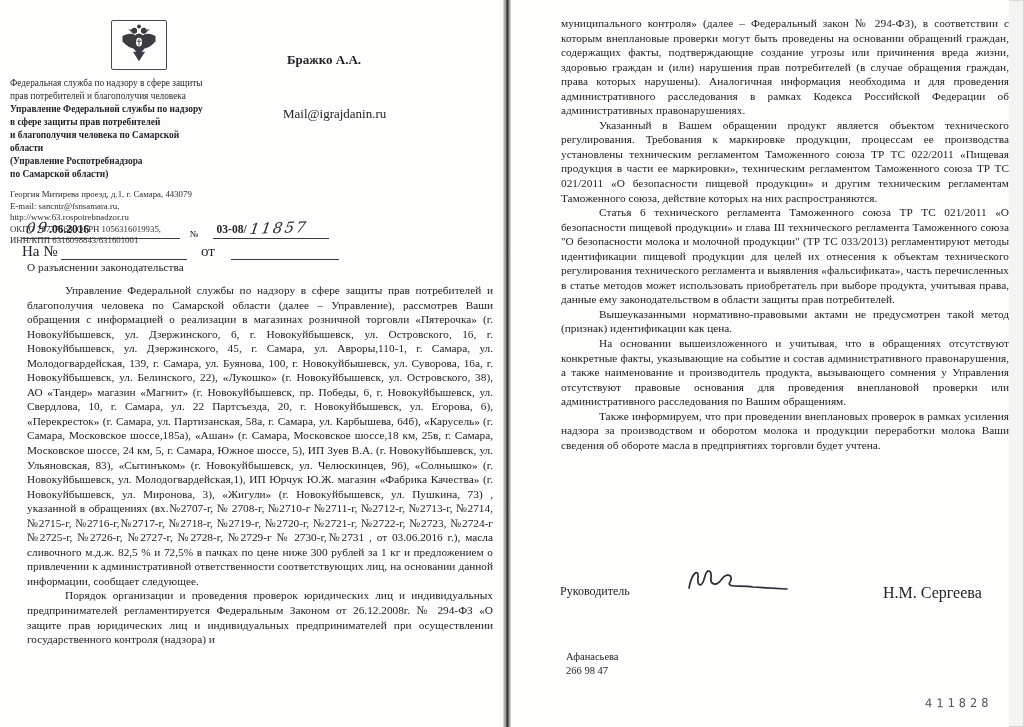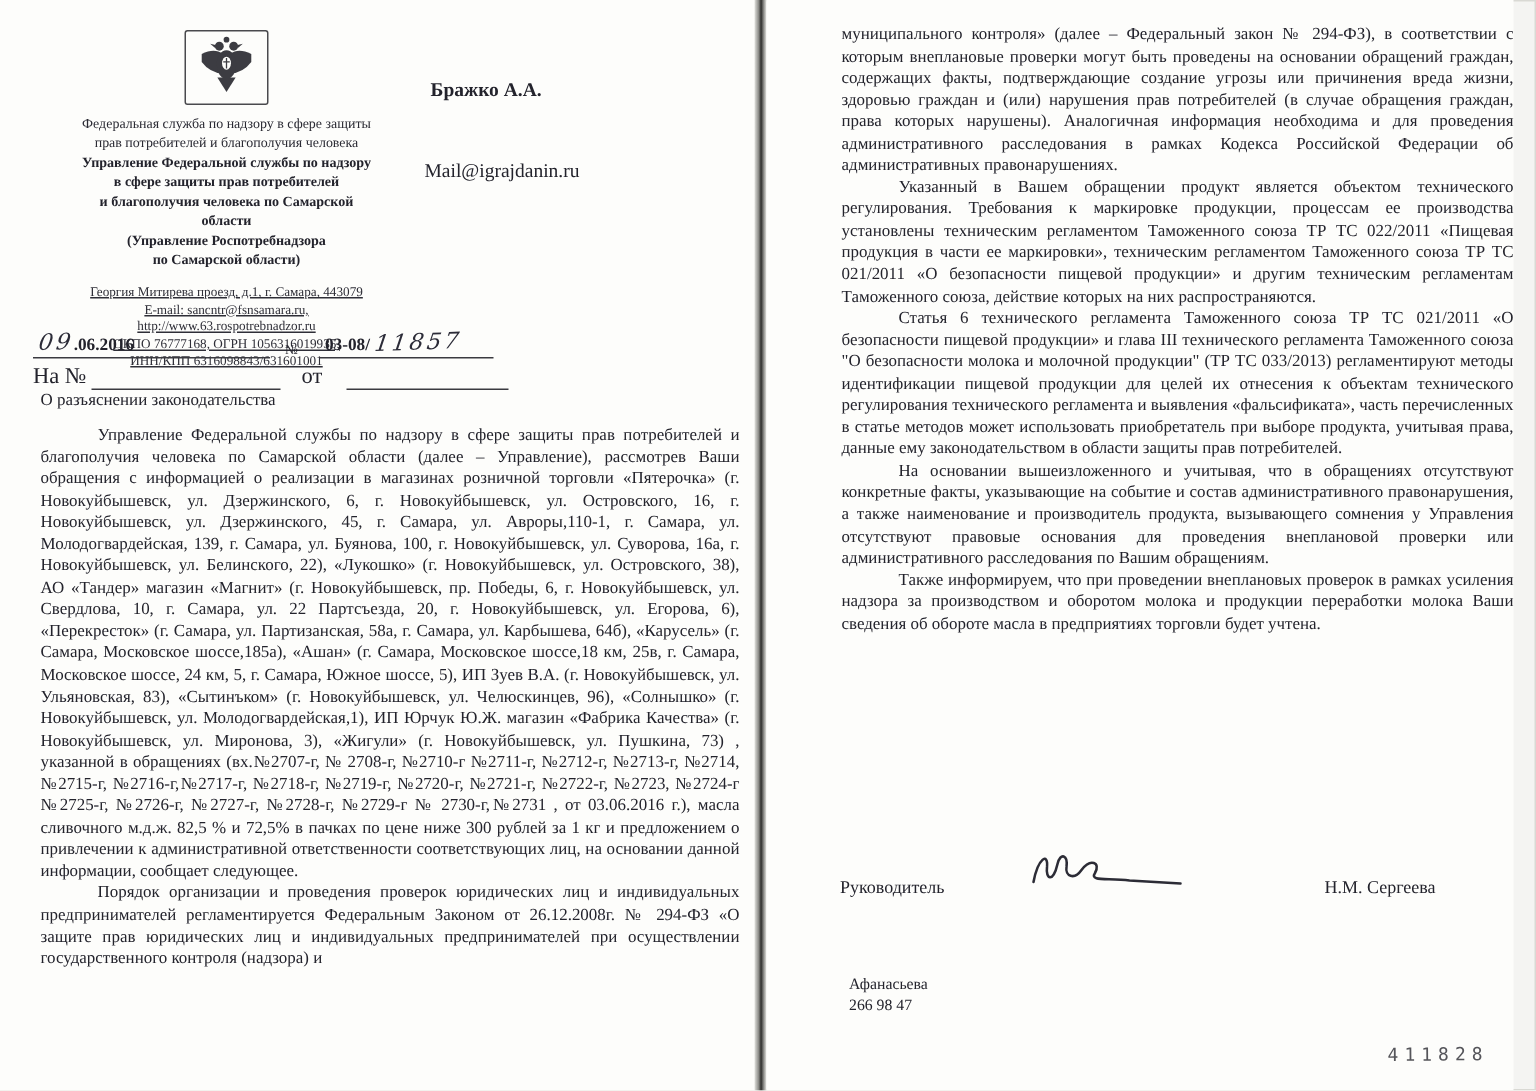--- a/index.html
+++ b/index.html
@@ -20,22 +20,21 @@
     background: #fdfdfb;
   }
   .page-left  { left: 0;   width: 505px; }
   .page-right { left: 511px; width: 498px; }
   .gutter {
     position: absolute; top: 0; left: 503px; width: 8px; height: 727px;
     background: linear-gradient(to right, #e2e2de 0%, #8a8a86 35%, #2e2e2c 55%, #9a9a96 80%, #e6e6e2 100%);
   }
   
   .letterhead {
-    position: absolute; left: 22px; top: 20px; width: 258px;
-    text-align: center;
+    position: absolute; left: 10px; top: 20px; width: 258px;
   }
   .emblem-box {
     width: 54px; height: 48px;
     margin: 0 auto 7px auto;
     border: 1.3px solid #4a4a4e;
     border-radius: 2px;
     display: flex; align-items: center; justify-content: center;
     background: #fdfdfb;
   }
   .org-parent {
@@ -47,21 +46,20 @@
     font-size: 9.4px; line-height: 13px;
     font-weight: bold;
     white-space: pre-line;
     color: #23232c;
     margin-top: 1px;
   }
   .contact-block {
     margin-top: 8px;
     font-size: 8.8px; line-height: 11.6px;
     color: #2e2e37;
-    text-decoration: underline;
   }
   
   .recipient-name  { position: absolute; left: 287px; top: 52px;  font-size: 13px; font-weight: bold; }
   .recipient-email { position: absolute; left: 283px; top: 106px; font-size: 13px; }
   
   .ref-row1 { position: absolute; left: 22px; top: 219px; width: 330px; font-size: 11.5px; }
   .ref-row2 { position: absolute; left: 22px; top: 243px; width: 330px; font-size: 15px; }
   .uline {
     display: inline-block;
     border-bottom: 1.2px solid #3a3a40;
@@ -98,21 +96,21 @@
     margin: 0;
     font-size: 11.3px;
     line-height: 14.55px;
     text-align: justify;
     text-indent: 38px;
     color: #23232c;
   }
   .body-right p.cont { text-indent: 0; }
   
   .sig-title { position: absolute; left: 49px;  top: 584px; font-size: 12px; }
-  .sig-name  { position: absolute; left: 372px; top: 584px; font-size: 12px; text-align: center; }
+  .sig-name  { position: absolute; left: 372px; top: 584px; font-size: 16px; text-align: center; }
   .sig-mark  { position: absolute; left: 168px; top: 562px; }
   .executor {
     position: absolute; left: 55px; top: 650px;
     font-size: 10.5px; line-height: 13.5px;
     white-space: pre-line;
   }
   .page-stamp {
     position: absolute; left: 414px; top: 696px;
     font-family: "DejaVu Sans Mono", monospace;
     font-size: 12px;
@@ -187,20 +185,21 @@
   </div>
 
   <div class="gutter"></div>
 
   <div class="page page-right">
 
     <div class="body-right">
       <p class="cont">муниципального контроля» (далее – Федеральный закон № 294-ФЗ), в соответствии с которым внеплановые проверки могут быть проведены на основании обращений граждан, содержащих факты, подтверждающие создание угрозы или причинения вреда жизни, здоровью граждан и (или) нарушения прав потребителей (в случае обращения граждан, права которых нарушены). Аналогичная информация необходима и для проведения административного расследования в рамках Кодекса Российской Федерации об административных правонарушениях.</p>
       <p>Указанный в Вашем обращении продукт является объектом технического регулирования. Требования к маркировке продукции, процессам ее производства установлены техническим регламентом Таможенного союза ТР ТС 022/2011 «Пищевая продукция в части ее маркировки», техническим регламентом Таможенного союза ТР ТС 021/2011 «О безопасности пищевой продукции» и другим техническим регламентам Таможенного союза, действие которых на них распространяются.</p>
       <p>Статья 6 технического регламента Таможенного союза ТР ТС 021/2011 «О безопасности пищевой продукции» и глава III технического регламента Таможенного союза "О безопасности молока и молочной продукции" (ТР ТС 033/2013) регламентируют методы идентификации пищевой продукции для целей их отнесения к объектам технического регулирования технического регламента и выявления «фальсификата», часть перечисленных в статье методов может использовать приобретатель при выборе продукта, учитывая права, данные ему законодательством в области защиты прав потребителей.</p>
+      <p>Вышеуказанными нормативно-правовыми актами не предусмотрен такой метод (признак) идентификации как цена.</p>
       <p>На основании вышеизложенного и учитывая, что в обращениях отсутствуют конкретные факты, указывающие на событие и состав административного правонарушения, а также наименование и производитель продукта, вызывающего сомнения у Управления отсутствуют правовые основания для проведения внеплановой проверки или административного расследования по Вашим обращениям.</p>
       <p>Также информируем, что при проведении внеплановых проверок в рамках усиления надзора за производством и оборотом молока и продукции переработки молока Ваши сведения об обороте масла в предприятиях торговли будет учтена.</p>
     </div>
 
     <div class="sig-title">Руководитель</div>
     <div class="sig-mark">
       <svg width="120" height="36" viewBox="0 0 120 36">
         <path d="M10 26 C13 10, 20 6, 19 16 C18 24, 23 27, 26 14 C28 6, 33 8, 32 16 C31 22, 37 25, 42 18 C48 10, 55 13, 51 20 C47 26, 60 23, 74 25 L108 27" stroke="#2c2c36" stroke-width="1.7" fill="none" stroke-linecap="round"></path>
       </svg>
     </div>

